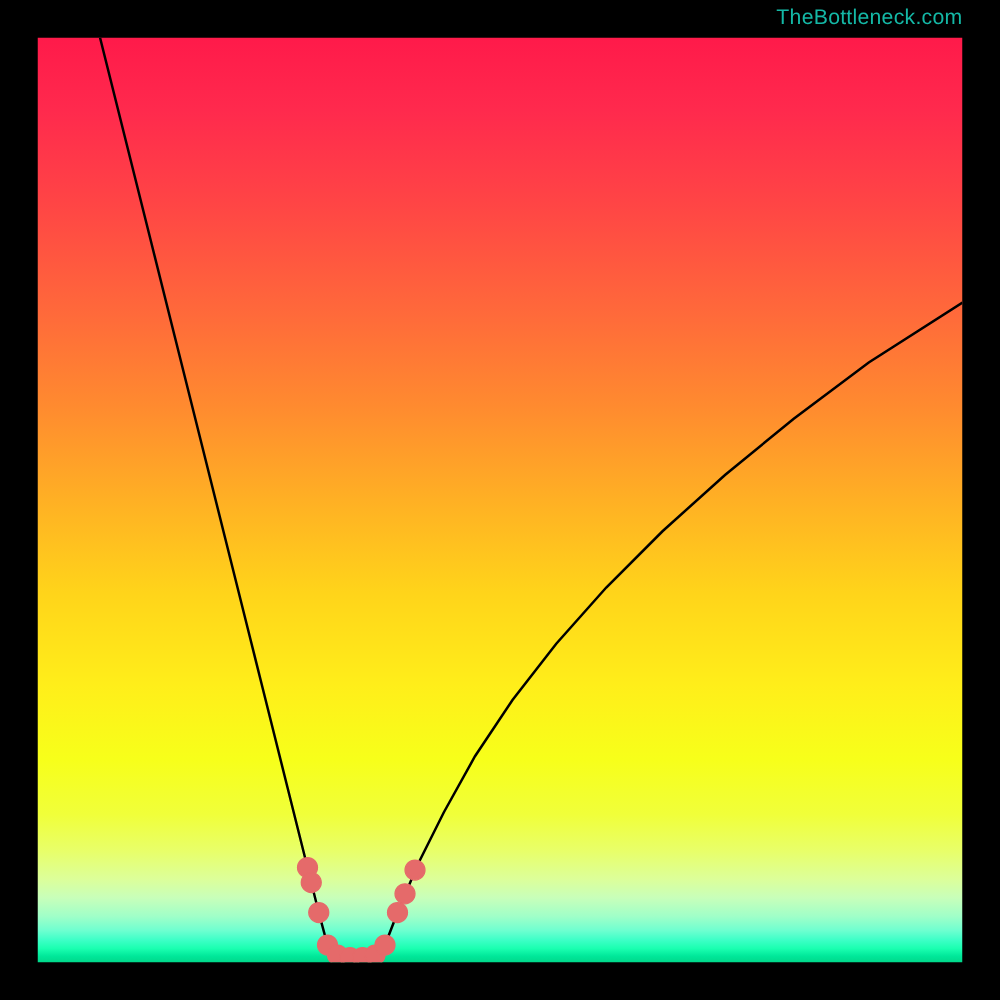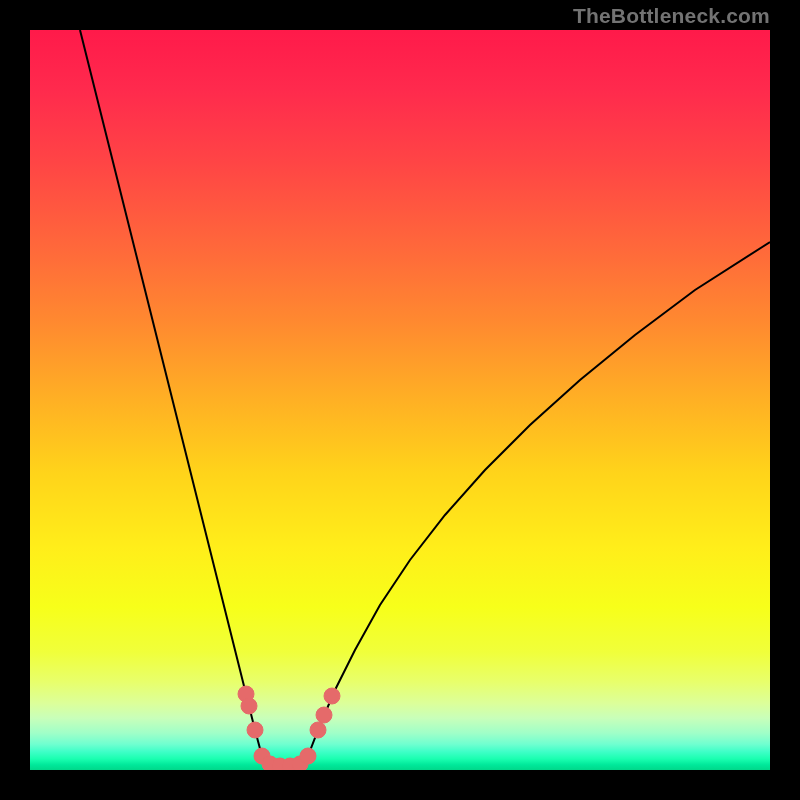--- a/index.html
+++ b/index.html
@@ -54,23 +54,23 @@
   }
   .marker {
     fill: #e56a6a;
     stroke: #e56a6a;
   }
   .watermark {
     position: absolute;
     top: 4px;
     right: 30px;
     font-family: Arial, Helvetica, sans-serif;
-    font-size: 21px;
-    font-weight: 700;
-    color: #737373;
+    font-size: 17px;
+    font-weight: 400;
+    color: #14b8a6;
     letter-spacing: 0.2px;
   }
 </style>
 </head>
 <body>
 
 <div class="container">
   <div class="watermark">TheBottleneck.com</div>
   <div class="plot-area">
     <div class="gradient-bg"></div>

